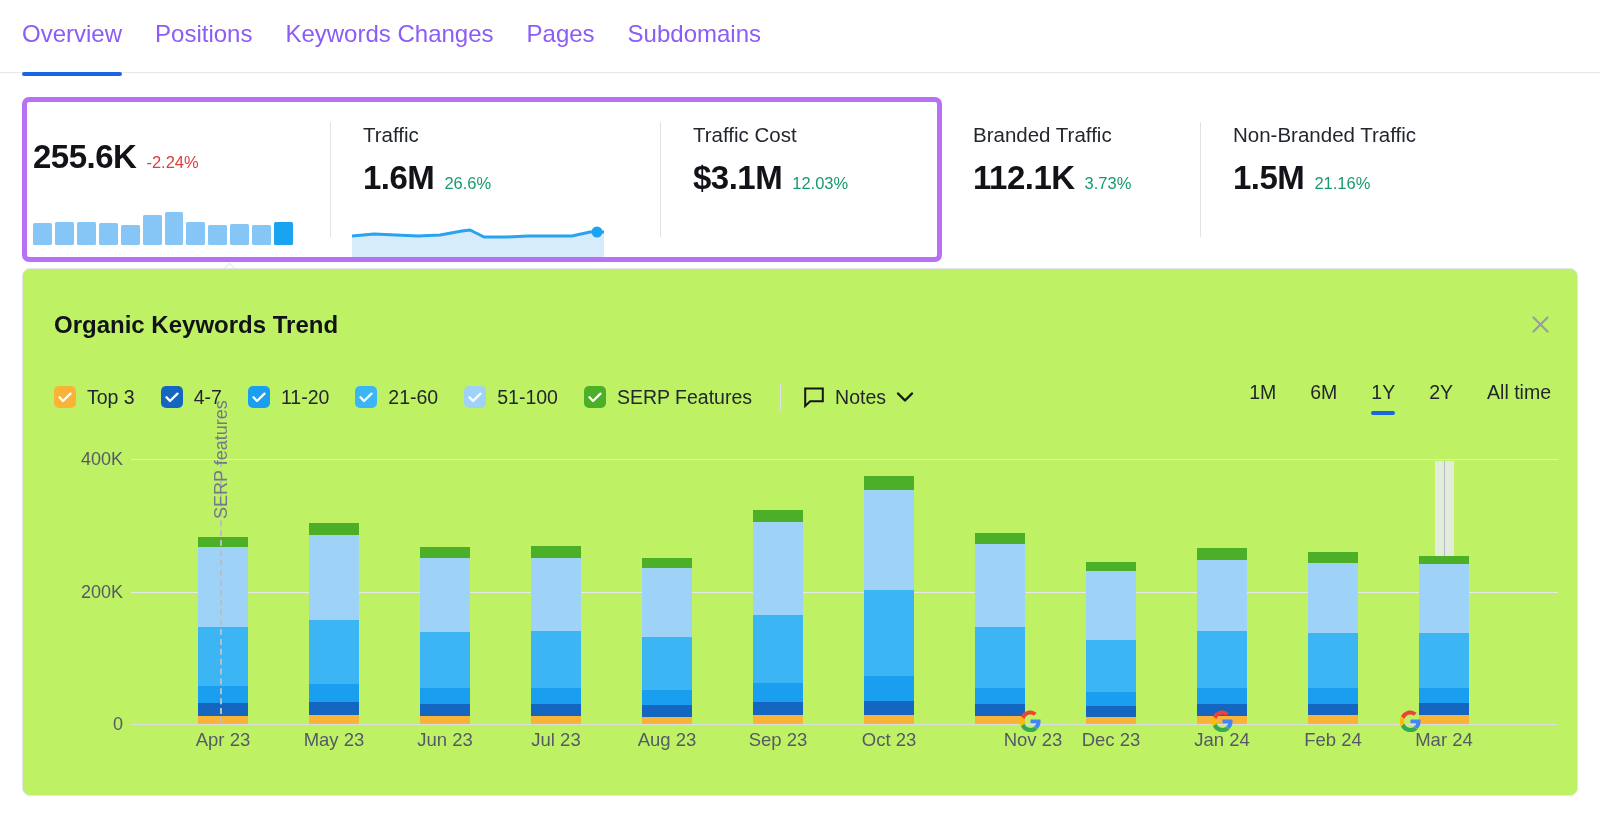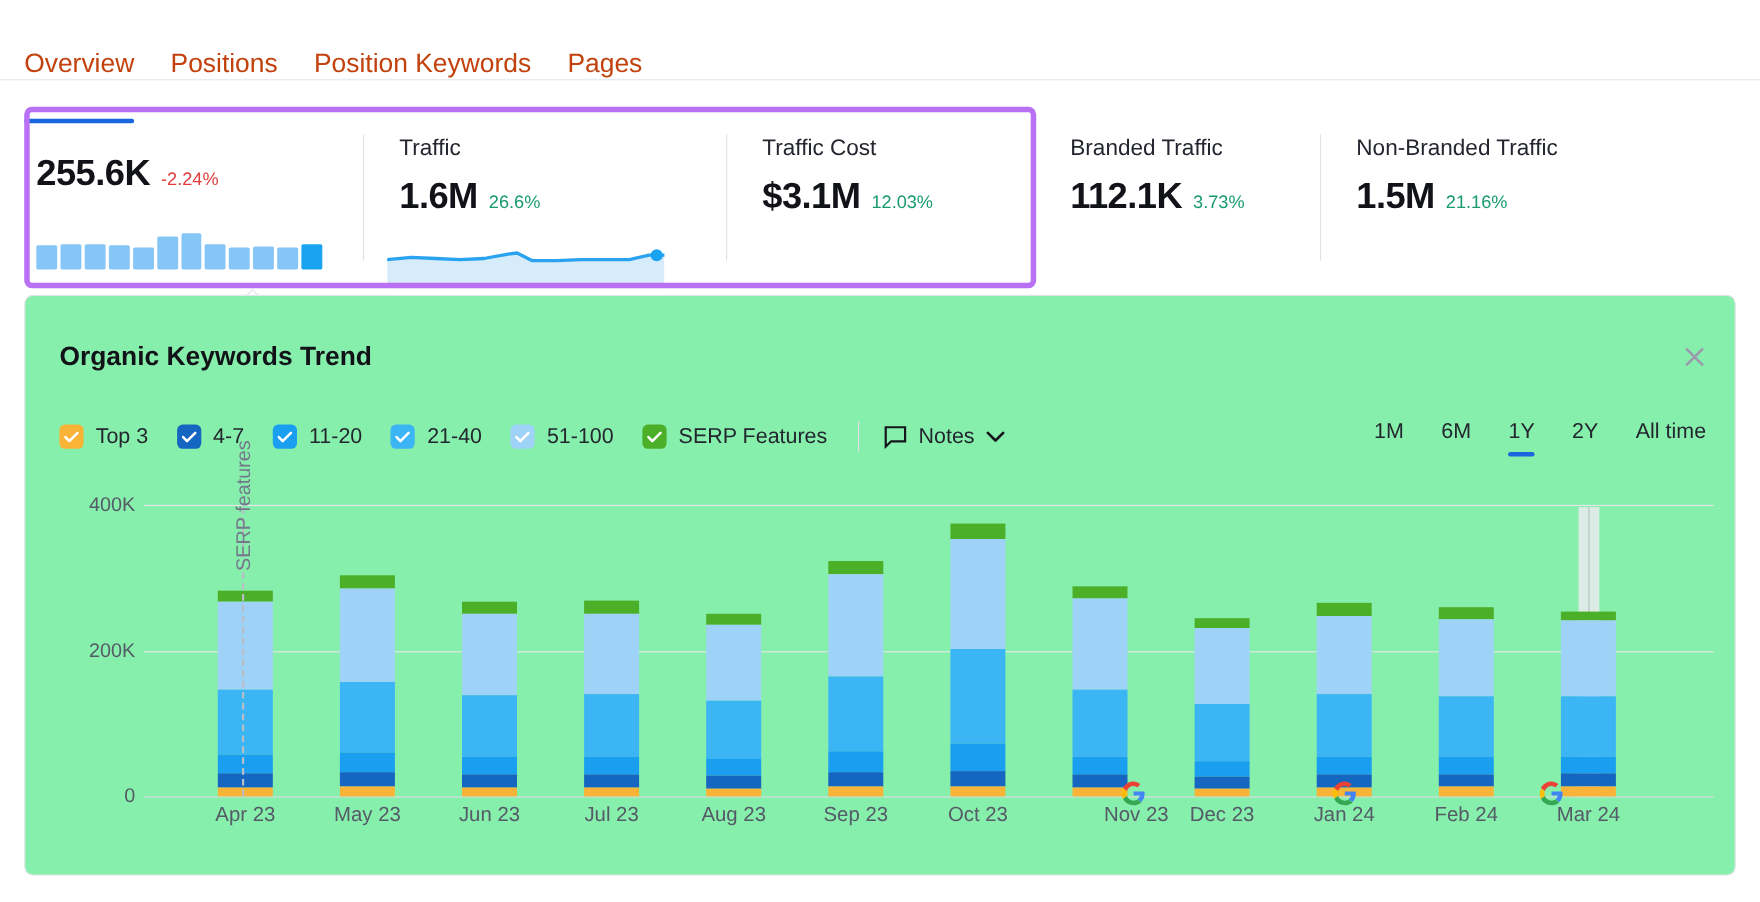--- a/index.html
+++ b/index.html
@@ -15,26 +15,25 @@
   .tabbar {
     position: absolute; left: 0; top: 0;
     width: 1600px; height: 73px;
     border-bottom: 1px solid #e5e7ec;
     display: flex; align-items: flex-start;
     padding-left: 22px;
   }
   .tab {
     position: relative;
     font-size: 24px;
-    color: #c2410c;
-    padding: 20px 0 40px 0;
+    color: #8b5cf6;
+    padding: 20px 0 28px 0;
     margin-right: 33px;
     cursor: pointer;
     white-space: nowrap;
-    margin-top: 24px;
   }
   .tab.active::after {
     content: "";
     position: absolute; left: 0; right: 0; bottom: 0;
     height: 4px; background: #1a66e0; border-radius: 2px;
   }
 
   
   .cards-row {
     position: absolute; left: 0; top: 97px;
@@ -88,21 +87,21 @@
   
   .spark-area {
     position: absolute; left: 22px; bottom: 0px;
     width: 252px; height: 38px;
   }
 
   
   .panel {
     position: absolute; left: 22px; top: 268px;
     width: 1556px; height: 528px;
-    background: #86efac;
+    background: #bef264;
     border: 1px solid #e3e5ea;
     border-radius: 8px;
   }
   .panel-title {
     position: absolute; left: 31px; top: 42px;
     font-size: 24px; font-weight: bold; color: #111318;
   }
   .panel-close {
     position: absolute; right: 22px; top: 40px;
     width: 30px; height: 30px; cursor: pointer;
@@ -186,22 +185,23 @@
   .hoverline { position: absolute; width: 1px; background: #b7bbc4; }
 
   .gicon { position: absolute; width: 23px; height: 23px; }
 </style>
 </head>
 <body>
 
 <div class="tabbar">
     <div class="tab active">Overview</div>
     <div class="tab">Positions</div>
-    <div class="tab">Position Keywords</div>
+    <div class="tab">Keywords Changes</div>
     <div class="tab">Pages</div>
+    <div class="tab">Subdomains</div>
   </div>
 
 <div class="cards-row">
     <div class="card" style="width: 330px;">
       <div class="crow">
         <div class="cvalue">255.6K</div>
         <div class="cdelta neg">-2.24%</div>
       </div>
       <div class="spark-bars">
         <i style="height: 22px;"></i>
@@ -294,21 +294,21 @@
           </svg>
         </span>
         <span class="leg-label">11-20</span>
       </div>
       <div class="leg-item">
         <span class="cbx" style="background: rgb(60, 181, 245);">
           <svg width="14" height="11" viewBox="0 0 14 11">
             <path d="M1.5 5.3 L5 9 L12.5 1.6" fill="none" stroke="#fff" stroke-width="2.3" stroke-linecap="round" stroke-linejoin="round"></path>
           </svg>
         </span>
-        <span class="leg-label">21-40</span>
+        <span class="leg-label">21-60</span>
       </div>
       <div class="leg-item">
         <span class="cbx" style="background: rgb(158, 210, 247);">
           <svg width="14" height="11" viewBox="0 0 14 11">
             <path d="M1.5 5.3 L5 9 L12.5 1.6" fill="none" stroke="#fff" stroke-width="2.3" stroke-linecap="round" stroke-linejoin="round"></path>
           </svg>
         </span>
         <span class="leg-label">51-100</span>
       </div>
       <div class="leg-item">

